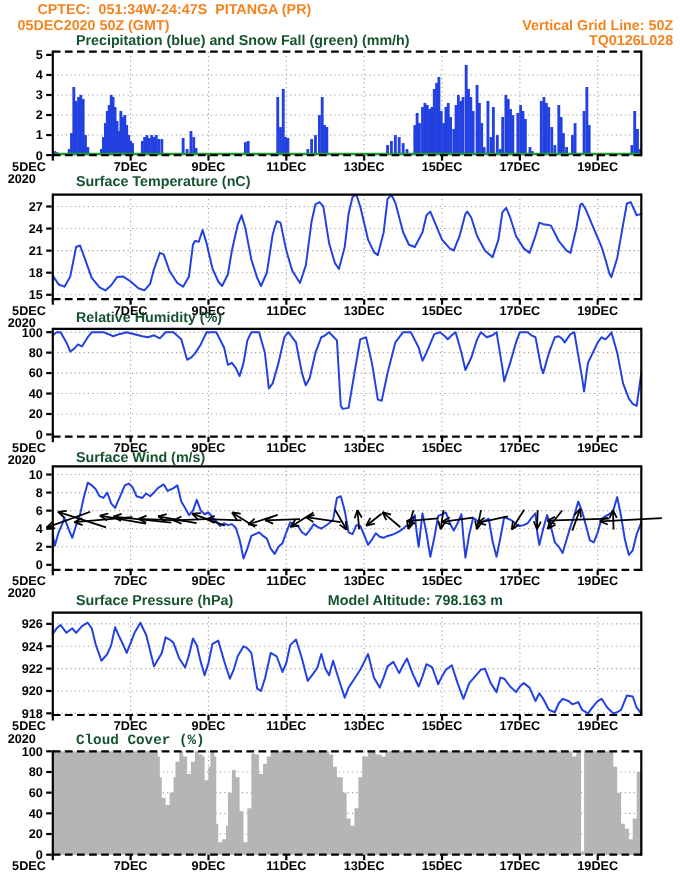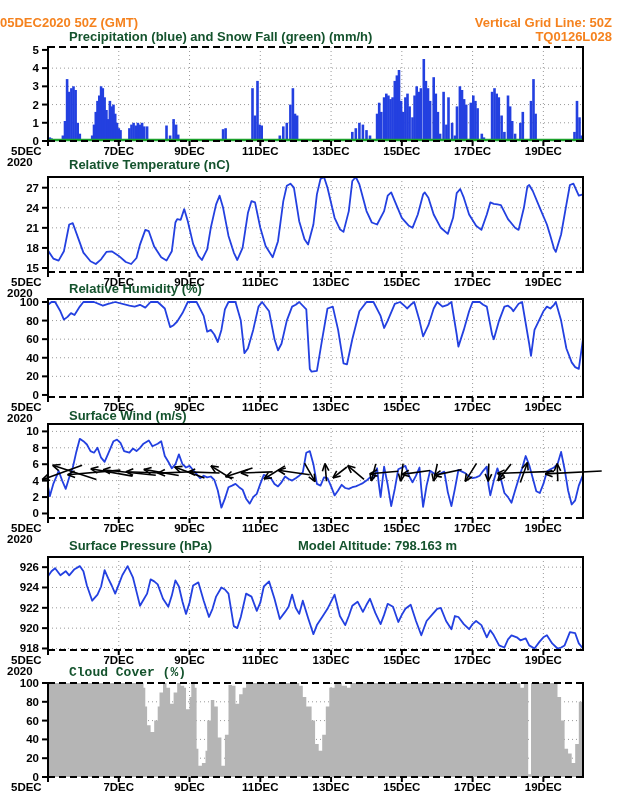--- a/index.html
+++ b/index.html
@@ -513,24 +513,25 @@
         <text x="331.0687830687831" y="791" text-anchor="middle" style="font:700 11.5px 'Liberation Sans',sans-serif" fill="#000">13DEC</text>
         <line x1="401.83597883597884" y1="777" x2="401.83597883597884" y2="782" stroke="#000" stroke-width="2"></line>
         <text x="401.83597883597884" y="791" text-anchor="middle" style="font:700 11.5px 'Liberation Sans',sans-serif" fill="#000">15DEC</text>
         <line x1="472.60317460317464" y1="777" x2="472.60317460317464" y2="782" stroke="#000" stroke-width="2"></line>
         <text x="472.60317460317464" y="791" text-anchor="middle" style="font:700 11.5px 'Liberation Sans',sans-serif" fill="#000">17DEC</text>
         <line x1="543.3703703703704" y1="777" x2="543.3703703703704" y2="782" stroke="#000" stroke-width="2"></line>
         <text x="543.3703703703704" y="791" text-anchor="middle" style="font:700 11.5px 'Liberation Sans',sans-serif" fill="#000">19DEC</text>
       </g>
     </svg>
 
-  <span class="t orange" style="left:0;top:16px;">05DEC2020 50Z (GMT)</span>
+  <span class="t orange" style="left:34px;top:2px;">CPTEC:  051:34W-24:47S  PITANGA (PR)</span>
+  <span class="t orange" style="left:16px;top:16px;">05DEC2020 50Z (GMT)</span>
   <span class="t orange" style="right:6px;top:16px;">Vertical Grid Line: 50Z</span>
   <span class="t orange" style="right:6px;top:30px;">TQ0126L028</span>
 
   <span class="t pink" style="left:69px;top:30px;">Precipitation (blue) and Snow Fall (green) (mm/h)</span>
-  <span class="t pink" style="left:69px;top:158px;">Relative Temperature (nC)</span>
+  <span class="t pink" style="left:69px;top:158px;">Surface Temperature (nC)</span>
   <span class="t pink" style="left:69px;top:282px;">Relative Humidity (%)</span>
   <span class="t pink" style="left:69px;top:409px;text-align:center;">Surface Wind (m/s)</span>
   <span class="t pink" style="left:69px;top:539px;">Surface Pressure (hPa)</span>
   <span class="t pink" style="left:298px;top:539px;">Model Altitude: 798.163 m</span>
   <span class="t pink" style="left:69px;top:666px;font-family:Liberation Mono, monospace;">Cloud Cover (%)</span>
 </div>
 
 </body></html>

